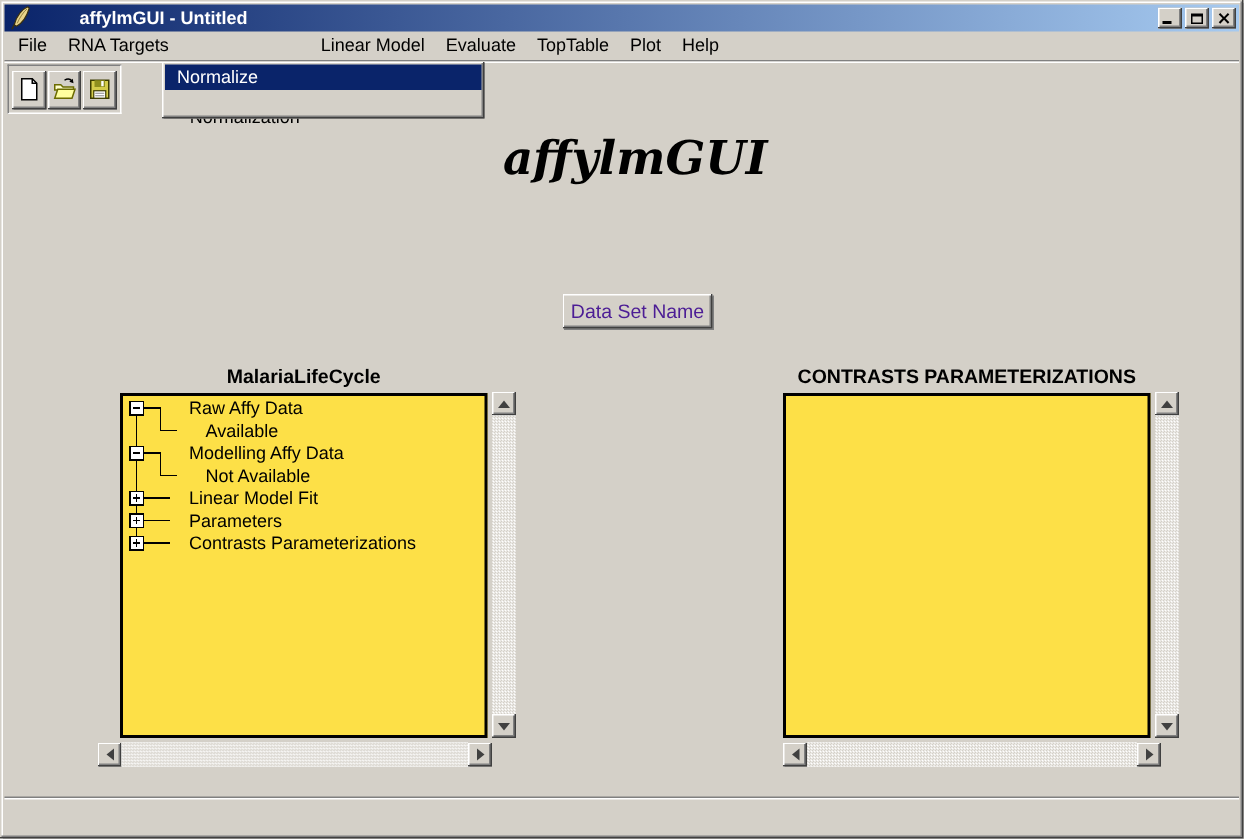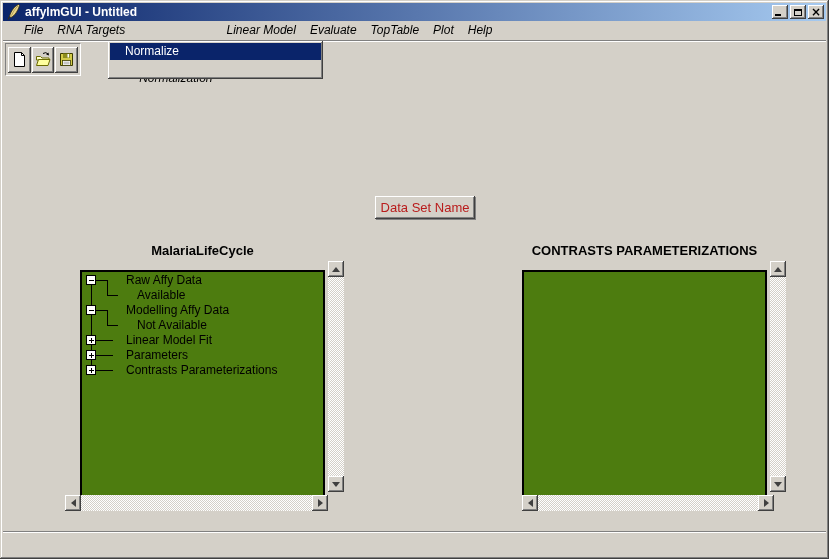--- a/index.html
+++ b/index.html
@@ -14,35 +14,35 @@
   }
 
   
   .titlebar {
     position:absolute; left:3px; top:3px; right:3px; height:18px;
     background:linear-gradient(to right, var(--titlebar-start,#0a246a), var(--titlebar-end,#a6caf0));
     display:flex; align-items:center; padding:0 2px;
   }
   .app-icon { width:16px; height:16px; margin:0 3px 0 1px; flex:0 0 auto; }
   .title-text { color:#fff; font-weight:bold; font-size:12px; line-height:18px; flex:1 1 auto;
-    white-space:nowrap; overflow:hidden; }
+    white-space:nowrap; overflow:hidden;margin-left:28px; }
   .win-btn {
     width:16px; height:14px; background:#d4d0c8; margin-left:2px; position:relative;
     box-shadow: inset -1px -1px 0 #404040, inset 1px 1px 0 #fff,
                 inset -2px -2px 0 #808080, inset 2px 2px 0 #d4d0c8;
     display:flex; align-items:center; justify-content:center; flex:0 0 auto;
   }
   .glyph-min { position:absolute; left:3px; bottom:3px; width:6px; height:2px; background:#000; }
   .glyph-max { width:8px; height:7px; border:1px solid #000; border-top:2px solid #000; }
   .glyph-close { font-family:"DejaVu Sans", sans-serif; font-size:12px; font-weight:bold; color:#000; line-height:10px; }
 
   
   .menubar {
     position:absolute; left:3px; top:21px; right:3px; height:19px;
-    display:flex; align-items:stretch; padding-left:14px; font-size:12px; color:#000;font-style:italic;
+    display:flex; align-items:stretch; padding-left:2px; font-size:12px; color:#000;
   }
   .menu-item { padding:3px 7px 2px 7px; line-height:13px; white-space:nowrap; }
   .menu-item.active { box-shadow: inset 1px 1px 0 #ffffff, inset -1px -1px 0 #808080; margin-top: 48px; }
   .menubar-edge { position:absolute; left:3px; top:40px; right:3px; height:2px;
     border-top:1px solid #808080; border-bottom:1px solid #fff; }
 
   
   .toolbar {
     position:absolute; left:5px; top:43px; width:76px; height:33px;
     border:1px solid; border-color:#808080 #fff #fff #808080;
@@ -55,44 +55,44 @@
     display:flex; align-items:center; justify-content:center;
   }
 
   
   .dropdown {
     position:absolute; left:108px; top:41px; width:215px; height:38px; z-index:50;
     background:#d4d0c8; padding:2px;
     box-shadow: inset -1px -1px 0 #404040, inset 1px 1px 0 #ffffff,
                 inset -2px -2px 0 #808080, inset 2px 2px 0 #d4d0c8;
   }
-  .dd-item { height:17px; line-height:17px; font-size:12px; padding-left:15px; color:#000; white-space:nowrap; }
+  .dd-item { height:17px; line-height:17px; font-size:12px; padding-left:8px; color:#000; white-space:nowrap; }
   .dd-item.hl { background:var(--highlight,#0a246a); color:#fff; }
 
   
   .app-title {
     position:absolute; left:0; right:0; top:88px; text-align:center; padding-left:18px;
     font-family:"DejaVu Serif", serif; font-style:italic; font-weight:bold;
     font-size:31px; color:#000;
   }
   .welcome { position:absolute; left:0; right:0; top:139px; text-align:center; font-size:13px; color:#000; }
   .push-btn {
     position:absolute; left:375px; top:196px; width:100px; height:23px;
-    background:#d4d0c8; border:none; font-family:"Liberation Sans", sans-serif; font-size:13px; color:#b91c1c;
+    background:#d4d0c8; border:none; font-family:"Liberation Sans", sans-serif; font-size:13px; color:#4c1d95;
     box-shadow: inset -1px -1px 0 #404040, inset 1px 1px 0 #ffffff,
                 inset -2px -2px 0 #808080, inset 2px 2px 0 #d4d0c8,
                 1px 1px 0 #808080;
   }
 
   
   .panel-title { position:absolute; top:243px; font-size:13px; font-weight:bold; text-align:center; color:#000; white-space:nowrap; }
   .panel-title.left { left:80px; width:245px; }
   .panel-title.right { left:522px; width:245px; }
 
-  .listbox { position:absolute; top:262px; width:245px; height:230px; background:#4d7c0f; border:2px solid #000;margin-top:8px; }
+  .listbox { position:absolute; top:262px; width:245px; height:230px; background:#fde047; border:2px solid #000; }
   .listbox.left { left:80px; }
   .listbox.right { left:522px; }
 
   .tree-lines { position:absolute; left:0; top:0; }
   .tree-label { position:absolute; font-size:12px; line-height:14px; color:#000; white-space:nowrap; }
 
   
   .dither {
     background-color:#fff;
     background-image:repeating-conic-gradient(#ffffff 0% 25%, #d4d0c8 25% 50%, #ffffff 50% 75%, #d4d0c8 75% 100%);
@@ -177,20 +177,21 @@
         <line x1="5.5" y1="11.2" x2="11.5" y2="11.2" stroke="#888" stroke-width="0.7"></line>
         <line x1="5.5" y1="12.8" x2="11.5" y2="12.8" stroke="#888" stroke-width="0.7"></line>
       </svg>
     </span>
   </div>
 
   <div class="dropdown">
     <div class="dd-item hl">Normalize</div>
   </div>
 
+  <div class="app-title">affylmGUI</div>
   <button class="push-btn">Data Set Name</button>
 
   <div class="panel-title left">MalariaLifeCycle</div>
   <div class="panel-title right">CONTRASTS PARAMETERIZATIONS</div>
 
   <div class="listbox left">
     <svg class="tree-lines" width="220" height="110" viewBox="0 0 220 110" shape-rendering="crispEdges">
       <g stroke="#000" stroke-width="1" fill="none">
         <path d="M9,8 V98"></path>
         <path d="M13.5,8 H25 M25,8 V23 M25,23 H36"></path>

